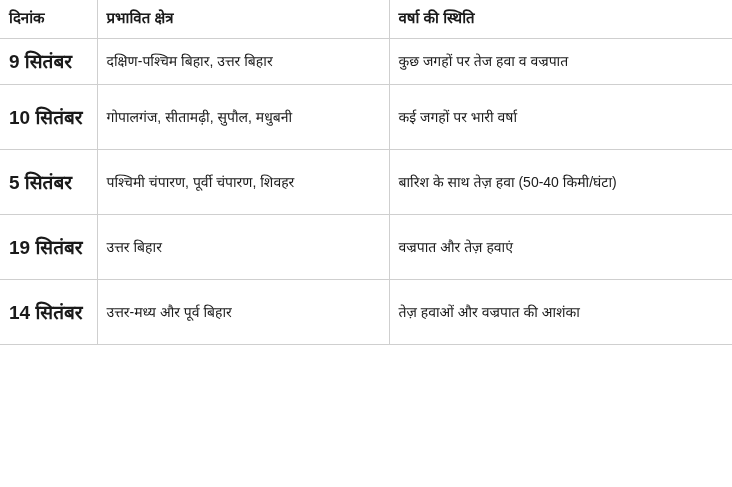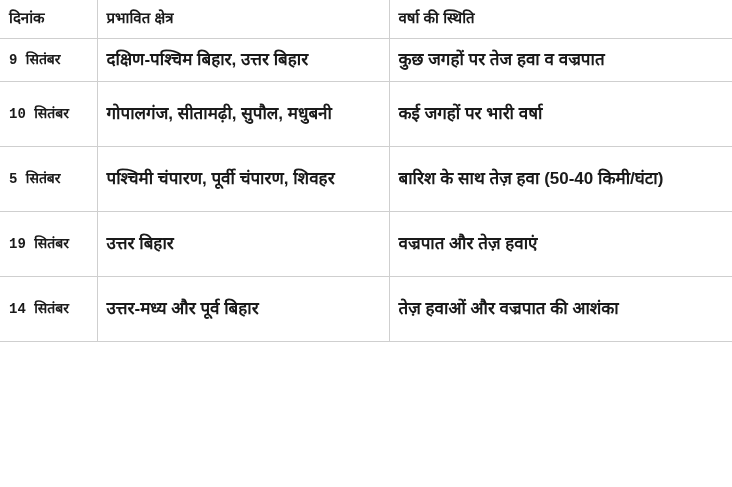--- a/index.html
+++ b/index.html
@@ -27,39 +27,38 @@
   table.forecast-table col.col-area { width: 292px; }
   table.forecast-table col.col-cond { width: 343px; }
 
   table.forecast-table td,
   table.forecast-table th {
     border-bottom: 1px solid #cfcfcf;
     border-right: 1px solid #cfcfcf;
     vertical-align: middle;
     text-align: left;
     padding: 9px 8px 9px 9px;
-    font-size: 17px;
+    font-size: 14px;
     line-height: 1.45;
-    font-weight: bold;
+    font-weight: normal;
     color: #1a1a1a;
   }
   table.forecast-table td:last-child,
   table.forecast-table th:last-child {
     border-right: none;
   }
   table.forecast-table thead th {
     font-weight: bold;
     font-size: 15px;
     padding-top: 7px;
     padding-bottom: 9px;
   }
   table.forecast-table tbody td.date-cell {
     font-weight: bold;
-    font-size: 14px;
-    font-family: Liberation Mono, monospace;
+    font-size: 19px;
   }
   table.forecast-table tbody td.area-cell {
     text-align: justify;
     text-align-last: left;
   }
   table.forecast-table tbody tr:last-child td {
     border-bottom: 1px solid #cfcfcf;
   }
   .r-tall td { height: 46px; margin-left: 12px; }
 </style>

